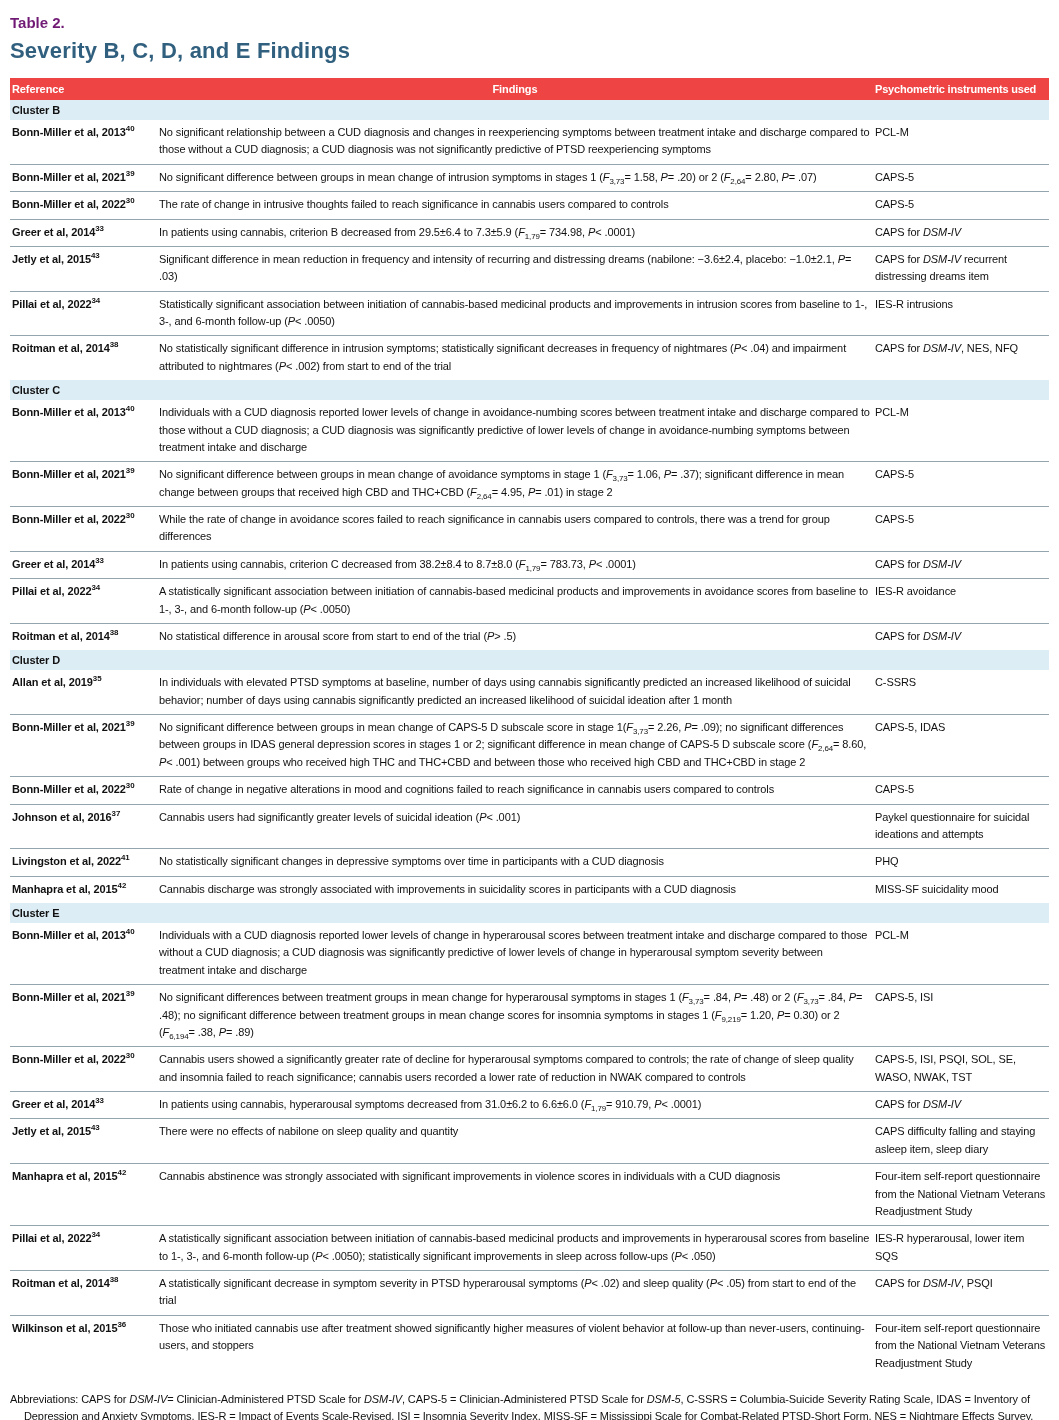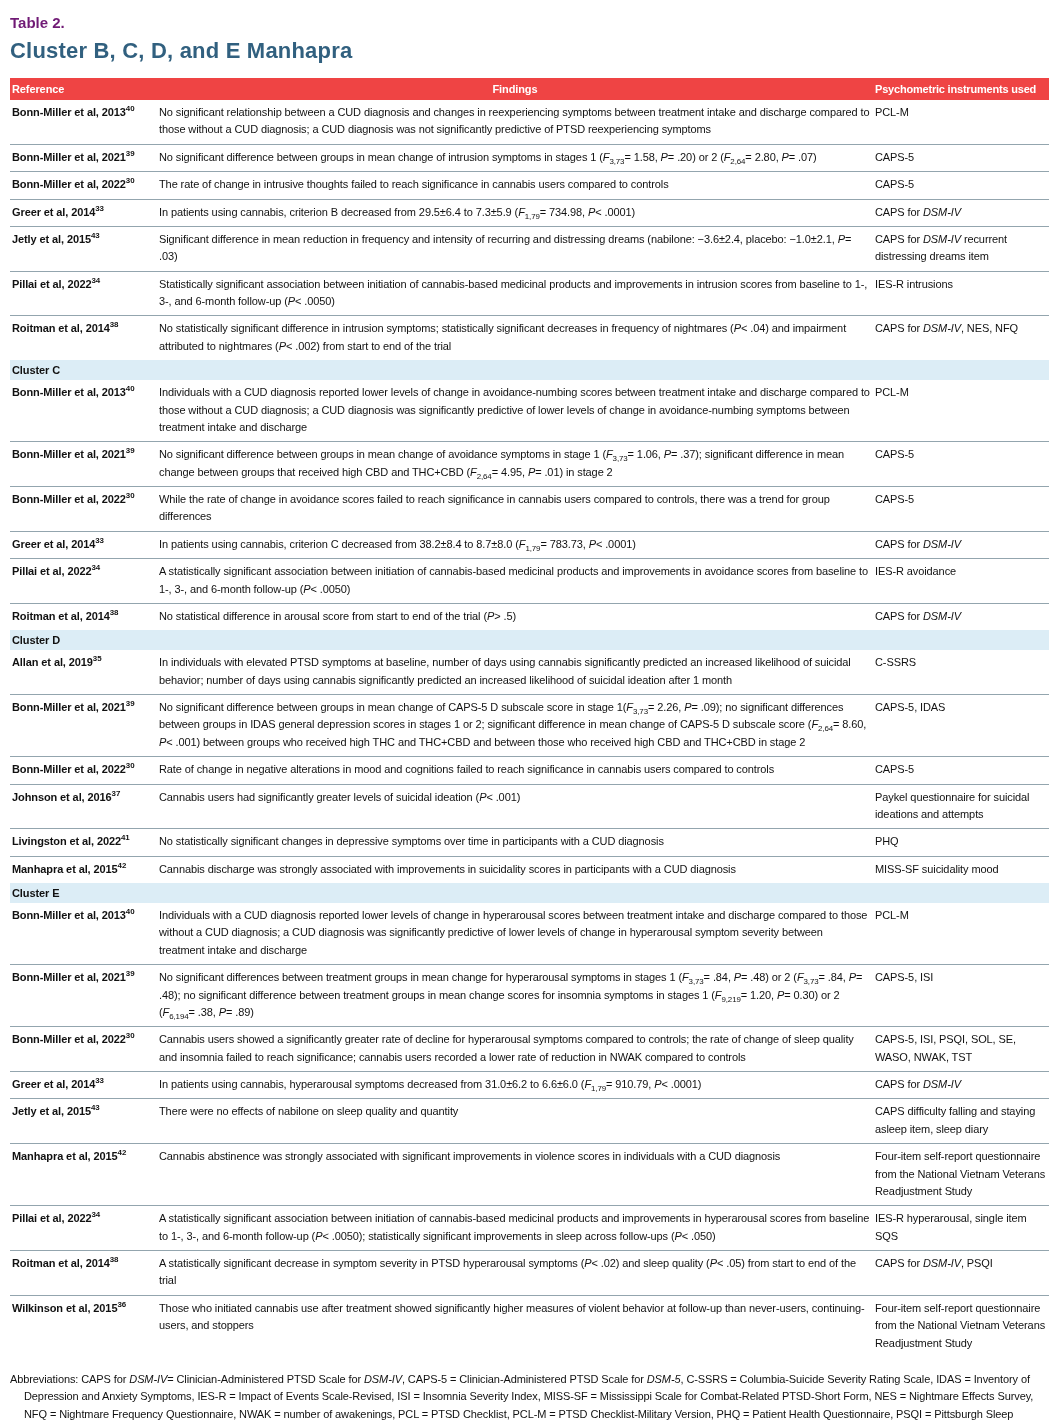--- a/index.html
+++ b/index.html
@@ -28,36 +28,39 @@
   sup { font-size:.72em; line-height:0; }
   i { font-style:italic; }
 
   .footnote { font-size:11px; line-height:1.6; letter-spacing:-.1px; margin:14px 0 0 0; padding-left:14px; text-indent:-14px; }
 </style>
 </head>
 <body>
 
 <div class="page">
   <div class="table-label">Table 2.</div>
-  <h1 class="table-title">Cluster B, C, D, and E Manhapra</h1>
+  <h1 class="table-title">Severity B, C, D, and E Findings</h1>
 
   <table>
     <colgroup>
       <col style="width:147px">
       <col>
       <col style="width:176px">
     </colgroup>
     <thead>
       <tr>
         <th class="ref-h">Reference</th>
         <th class="find-h">Findings</th>
         <th class="inst-h">Psychometric instruments used</th>
       </tr>
     </thead>
     <tbody id="table-body">
+        <tr class="section-row">
+          <td colspan="3">Cluster B</td>
+        </tr>
         <tr class="data-row first">
           <td class="ref-col">Bonn-Miller et al, 2013<sup>40</sup></td>
           <td class="find-col">No significant relationship between a CUD diagnosis and changes in reexperiencing symptoms between treatment intake and discharge compared to those without a CUD diagnosis; a CUD diagnosis was not significantly predictive of PTSD reexperiencing symptoms</td>
           <td class="inst-col">PCL-M</td>
         </tr>
         <tr class="data-row">
           <td class="ref-col">Bonn-Miller et al, 2021<sup>39</sup></td>
           <td class="find-col">No significant difference between groups in mean change of intrusion symptoms in stages 1 (<i>F</i><sub>3,73</sub>= 1.58, <i>P</i>= .20) or 2 (<i>F</i><sub>2,64</sub>= 2.80, <i>P</i>= .07)</td>
           <td class="inst-col">CAPS-5</td>
         </tr>
@@ -181,21 +184,21 @@
           <td class="inst-col">CAPS difficulty falling and staying asleep item, sleep diary</td>
         </tr>
         <tr class="data-row">
           <td class="ref-col">Manhapra et al, 2015<sup>42</sup></td>
           <td class="find-col">Cannabis abstinence was strongly associated with significant improvements in violence scores in individuals with a CUD diagnosis</td>
           <td class="inst-col">Four-item self-report questionnaire from the National Vietnam Veterans Readjustment Study</td>
         </tr>
         <tr class="data-row">
           <td class="ref-col">Pillai et al, 2022<sup>34</sup></td>
           <td class="find-col">A statistically significant association between initiation of cannabis-based medicinal products and improvements in hyperarousal scores from baseline to 1-, 3-, and 6-month follow-up (<i>P</i>&lt; .0050); statistically significant improvements in sleep across follow-ups (<i>P</i>&lt; .050)</td>
-          <td class="inst-col">IES-R hyperarousal, single item SQS</td>
+          <td class="inst-col">IES-R hyperarousal, lower item SQS</td>
         </tr>
         <tr class="data-row">
           <td class="ref-col">Roitman et al, 2014<sup>38</sup></td>
           <td class="find-col">A statistically significant decrease in symptom severity in PTSD hyperarousal symptoms (<i>P</i>&lt; .02) and sleep quality (<i>P</i>&lt; .05) from start to end of the trial</td>
           <td class="inst-col">CAPS for <i>DSM-IV</i>, PSQI</td>
         </tr>
         <tr class="data-row">
           <td class="ref-col">Wilkinson et al, 2015<sup>36</sup></td>
           <td class="find-col">Those who initiated cannabis use after treatment showed significantly higher measures of violent behavior at follow-up than never-users, continuing-users, and stoppers</td>
           <td class="inst-col">Four-item self-report questionnaire from the National Vietnam Veterans Readjustment Study</td>

